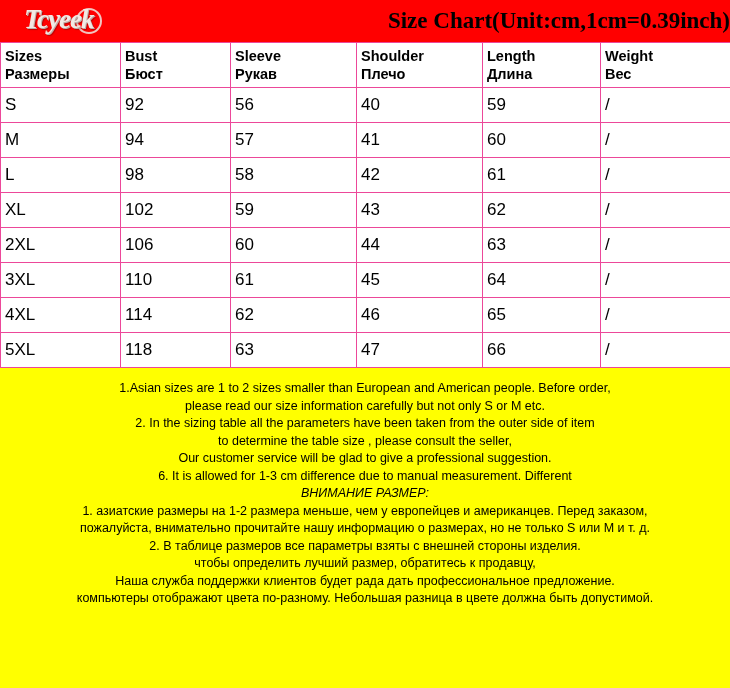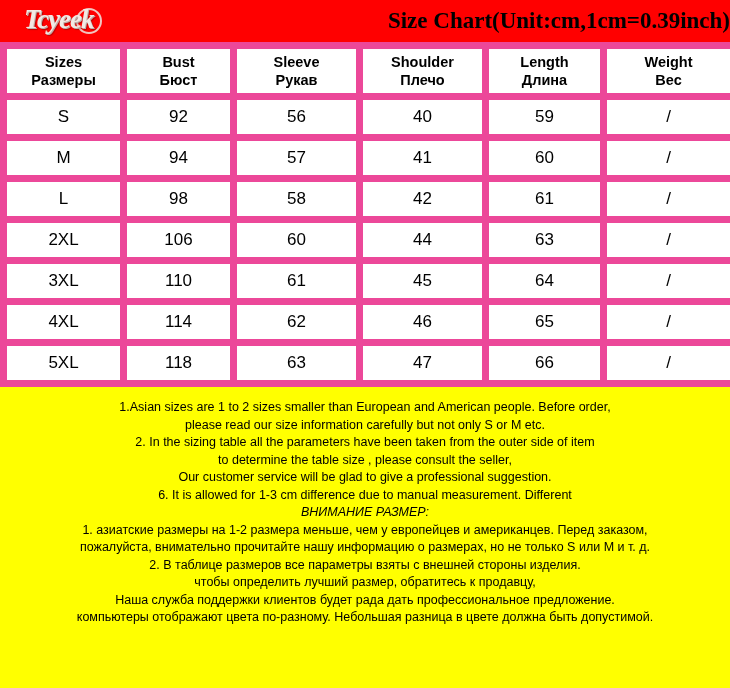--- a/index.html
+++ b/index.html
@@ -67,22 +67,22 @@
 
   
   table.size-table {
     border-collapse: collapse;
     width: 730px;
     table-layout: fixed;
     background: #ffffff;
   }
   table.size-table th,
   table.size-table td {
-    border: 7px solid #ec4899;
-    text-align: center;
+    border: 1px solid #ec4899;
+    text-align: left;
     color: #000000;
     font-family: "Liberation Sans", sans-serif;
   }
   table.size-table th {
     height: 40px;
     font-size: 14.5px;
     font-weight: bold;
     line-height: 1.25;
     padding: 2px 4px;
   }
@@ -191,20 +191,28 @@
         <td>41</td>
         <td>60</td>
         <td>/</td>
       </tr>
       <tr>
         <td>L</td>
         <td>98</td>
         <td>58</td>
         <td>42</td>
         <td>61</td>
+        <td>/</td>
+      </tr>
+      <tr>
+        <td>XL</td>
+        <td>102</td>
+        <td>59</td>
+        <td>43</td>
+        <td>62</td>
         <td>/</td>
       </tr>
       <tr>
         <td>2XL</td>
         <td>106</td>
         <td>60</td>
         <td>44</td>
         <td>63</td>
         <td>/</td>
       </tr>

